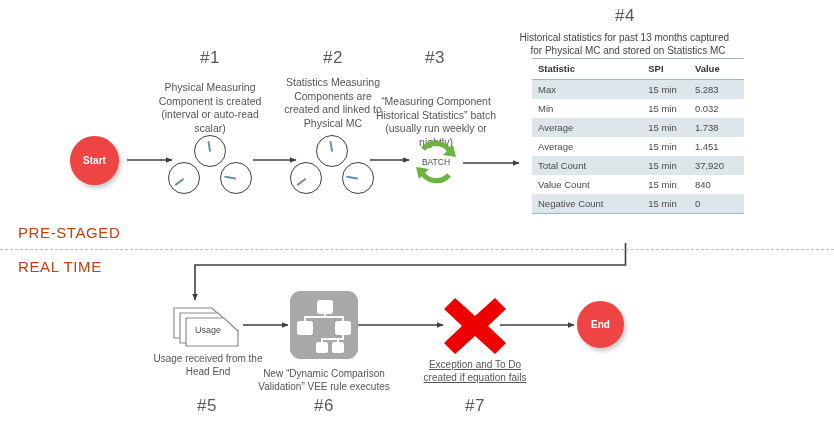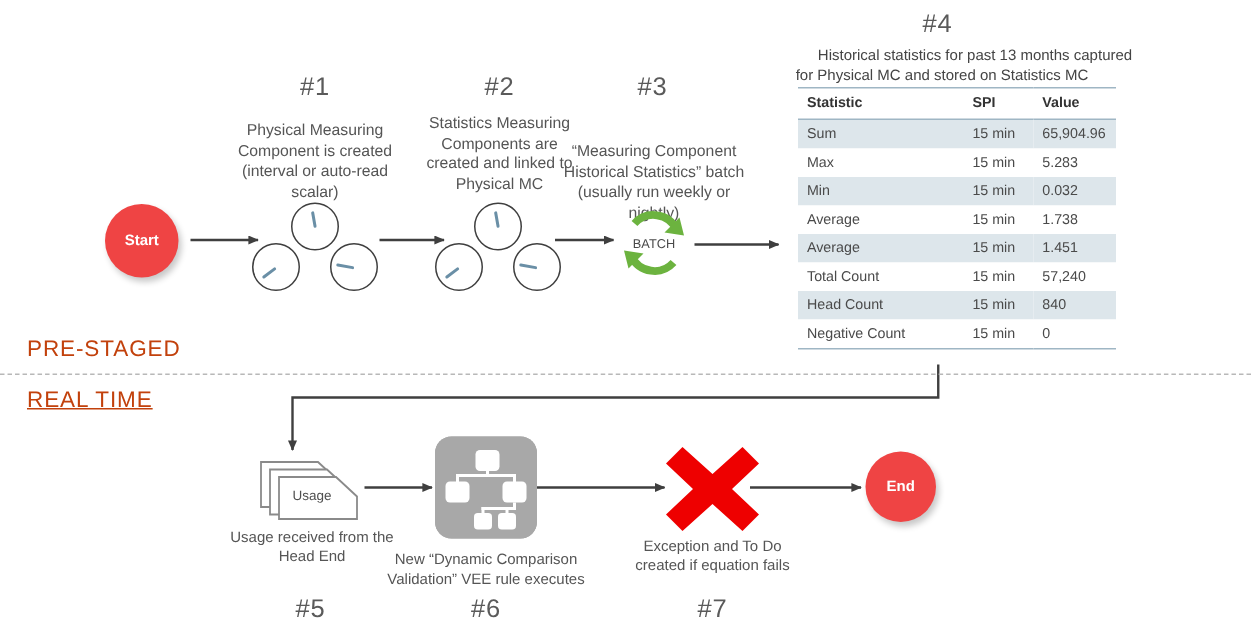--- a/index.html
+++ b/index.html
@@ -145,21 +145,21 @@
 
     <line x1="243" y1="325" x2="288" y2="325" stroke="#3f3f3f" stroke-width="1.6" marker-end="url(#arrowhead)"></line>
 
     <line x1="358" y1="325" x2="443" y2="325" stroke="#3f3f3f" stroke-width="1.6" marker-end="url(#arrowhead)"></line>
 
     <line x1="500" y1="325" x2="574" y2="325" stroke="#3f3f3f" stroke-width="1.6" marker-end="url(#arrowhead)"></line>
   </svg>
 
   <div class="abs" style="left:0;top:249px;width:834px;height:0;border-top:1.4px dashed #b8b8b8;"></div>
   <div class="abs band-label" style="left:18px;top:224px;">PRE-STAGED</div>
-  <div class="abs band-label" style="left:18px;top:258px;text-decoration:underline;">REAL TIME</div>
+  <div class="abs band-label" style="left:18px;top:258px;">REAL TIME</div>
 
   <div class="abs node-circle" style="left:70px;top:136px;width:49px;height:49px;">
     <span>Start</span>
   </div>
 
   <div class="abs step-num" style="left:155px;top:48px;width:110px;">#1</div>
   <div class="abs step-desc" style="left:152px;top:81px;width:116px;">Physical Measuring Component is created (interval  or auto-read scalar)</div>
   <div class="abs" style="left:168px;top:135px;width:86px;height:58px;">
     <div class="clock" style="left:26px;top:0;width:30px;height:30px;">
       <div class="hand" style="left:50%;top:50%;width:11px;transform:rotate(-100deg);"></div>
@@ -192,39 +192,34 @@
     <svg viewBox="0 0 52 50" width="52" height="50">
       <path d="M 13 12 A 17 17 0 0 1 41 16" fill="none" stroke="#6cb33f" stroke-width="5.2" stroke-linecap="butt"></path>
       <polygon points="43,8 46,20 33,18" fill="#6cb33f"></polygon>
       <path d="M 39 38 A 17 17 0 0 1 11 34" fill="none" stroke="#6cb33f" stroke-width="5.2" stroke-linecap="butt"></path>
       <polygon points="9,42 6,30 19,32" fill="#6cb33f"></polygon>
       <text x="26" y="28" font-family="Liberation Sans, sans-serif" font-size="8.5" fill="#4a4a4a" text-anchor="middle">BATCH</text>
     </svg>
   </div>
 
   <div class="abs step-num" style="left:590px;top:6px;width:70px;">#4</div>
-  <div class="abs stat-title" style="left:545px;top:31px;width:210px;">Historical statistics for past 13 months captured</div>
+  <div class="abs stat-title" style="left:519px;top:31px;width:210px;text-align:right;">Historical statistics for past 13 months captured</div>
   <div class="abs stat-title" style="left:523px;top:44px;width:210px;">for Physical MC and stored on Statistics MC</div>
 
   <div class="abs" style="left:521px;top:58px;width:212px;margin-left:11px;">
     <table class="stats">
       <thead>
         <tr>
           <th class="col-stat">Statistic</th>
           <th class="col-spi">SPI</th>
           <th class="col-val">Value</th>
         </tr>
       </thead>
       <tbody>
           <tr>
-            <td class="col-stat">Sum</td>
-            <td class="col-spi">15 min</td>
-            <td class="col-val">65,904.96</td>
-          </tr>
-          <tr>
             <td class="col-stat">Max</td>
             <td class="col-spi">15 min</td>
             <td class="col-val">5.283</td>
           </tr>
           <tr>
             <td class="col-stat">Min</td>
             <td class="col-spi">15 min</td>
             <td class="col-val">0.032</td>
           </tr>
           <tr>
@@ -233,24 +228,24 @@
             <td class="col-val">1.738</td>
           </tr>
           <tr>
             <td class="col-stat">Average</td>
             <td class="col-spi">15 min</td>
             <td class="col-val">1.451</td>
           </tr>
           <tr>
             <td class="col-stat">Total Count</td>
             <td class="col-spi">15 min</td>
-            <td class="col-val">57,240</td>
-          </tr>
-          <tr>
-            <td class="col-stat">Head Count</td>
+            <td class="col-val">37,920</td>
+          </tr>
+          <tr>
+            <td class="col-stat">Value Count</td>
             <td class="col-spi">15 min</td>
             <td class="col-val">840</td>
           </tr>
           <tr>
             <td class="col-stat">Negative Count</td>
             <td class="col-spi">15 min</td>
             <td class="col-val">0</td>
           </tr>
         </tbody>
     </table>
@@ -287,20 +282,20 @@
     </svg>
   </div>
   <div class="abs caption" style="left:246px;top:367px;width:156px;">New “Dynamic Comparison Validation” VEE rule executes</div>
   <div class="abs step-num" style="left:289px;top:396px;width:70px;">#6</div>
 
   <div class="abs" style="left:444px;top:298px;width:62px;height:56px;">
     <svg viewBox="0 0 62 56" width="62" height="56">
       <polygon points="11,0 31,18 51,0 62,11 44,28 62,45 51,56 31,38 11,56 0,45 18,28 0,11" fill="#ee0000"></polygon>
     </svg>
   </div>
-  <div class="abs caption" style="left:412px;top:358px;width:126px;">Exception and To Do created if equation fails</div>
+  <div class="abs caption" style="left:412px;top:358px;width:126px;text-decoration:underline;">Exception and To Do created if equation fails</div>
   <div class="abs step-num" style="left:440px;top:396px;width:70px;">#7</div>
 
   <div class="abs node-circle" style="left:577px;top:301px;width:47px;height:47px;">
     <span>End</span>
   </div>
 
 </div>
 
 </body></html>

